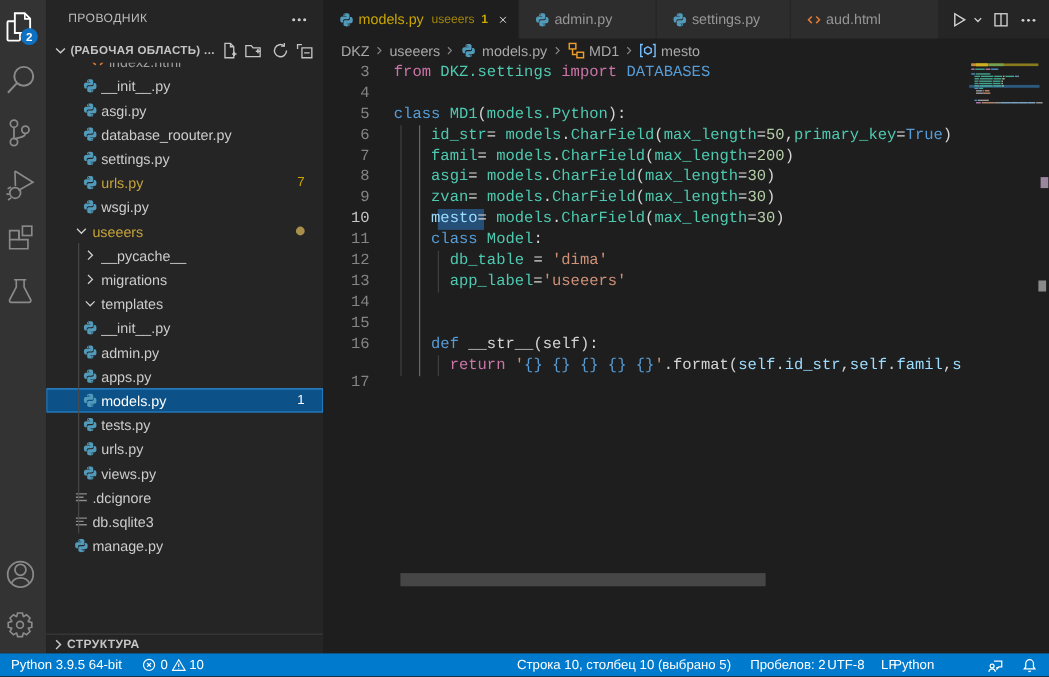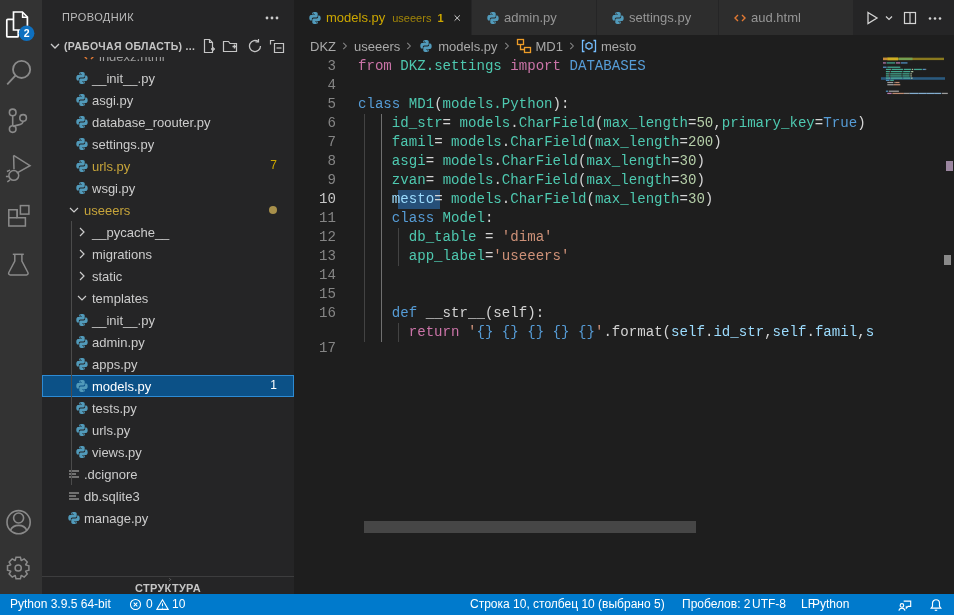--- a/index.html
+++ b/index.html
@@ -18,21 +18,21 @@
 #sect { position:absolute; left:0; top:35px; width:252px; height:22px; }
 #sect .lbl { position:absolute; left:22px; top:5px; font-size:10.5px; font-weight:bold; color:#c5c5c5; letter-spacing:.3px;}
 .hdr-ic { position:absolute; top:3px; width:16px; height:16px; }
 #tree { position:absolute; left:0; top:57px; width:252px; height:518px; overflow:hidden; }
 .row { position:relative; height:22px; display:flex; align-items:center; font-size:13px; color:#cccccc; white-space:pre; }
 .row .ic { width:16px; height:16px; flex:none; margin-right:2px; }
 .row .tw { width:16px; height:16px; flex:none; margin-right:2px; }
 .row .badge { position:absolute; right:17px; top:3px; font-size:12px; color:#cca700; }
 .yellow { color:#c6a43a; }
 .row.sel { background:#0c5187; box-shadow:inset 0 0 0 1px #2d8bd4; }
-#structure { position:absolute; left:0; top:576px; width:252px; height:18px; border-top:1px solid #3d3d3e; display:flex; align-items:center;flex-direction:column; }
+#structure { position:absolute; left:0; top:576px; width:252px; height:18px; border-top:1px solid #3d3d3e; display:flex; align-items:center; }
 #structure span { font-size:11px; font-weight:bold; color:#c5c5c5; letter-spacing:.3px; }
 
 
 #editor { left:294px; top:0; width:660px; height:594px; background:#1e1e1e; }
 #tabbar { position:absolute; left:0; top:0; width:660px; height:35px; background:#252526; display:flex; }
 .tab { height:35px; display:flex; align-items:center; background:#2d2d2d; margin-right:1px; padding:0 10px 0 13px; }
 .tab.active { background:#1e1e1e; }
 .tab .ticon { width:16px; height:16px; margin-right:3px; flex:none;}
 .tab .tname { font-size:13px; color:#969696; white-space:pre; }
 .tab.active .tname { color:#cca700; }
@@ -187,23 +187,20 @@
           </svg>wsgi.py</div>
       <div class="row yellow"><span style="width:24px"></span><svg class="tw" viewBox="0 0 16 16" fill="none" stroke="#cccccc" stroke-width="1.2">
             <path d="M4 6l4 4 4-4"></path>
           </svg>useeers<span style="position:absolute;right:17px;top:7px;width:8px;height:8px;border-radius:50%;background:#a8904b"></span></div>
       <div class="row"><span style="width:32px"></span><svg class="tw" viewBox="0 0 16 16" fill="none" stroke="#cccccc" stroke-width="1.2">
             <path d="M6 4l4 4-4 4"></path>
           </svg>__pycache__</div>
       <div class="row"><span style="width:32px"></span><svg class="tw" viewBox="0 0 16 16" fill="none" stroke="#cccccc" stroke-width="1.2">
             <path d="M6 4l4 4-4 4"></path>
           </svg>migrations</div>
-      <div class="row"><span style="width:32px"></span><svg class="tw" viewBox="0 0 16 16" fill="none" stroke="#cccccc" stroke-width="1.2">
-            <path d="M6 4l4 4-4 4"></path>
-          </svg>static</div>
       <div class="row"><span style="width:32px"></span><svg class="tw" viewBox="0 0 16 16" fill="none" stroke="#cccccc" stroke-width="1.2">
             <path d="M4 6l4 4 4-4"></path>
           </svg>templates</div>
       <div class="row"><span style="width:32px"></span><svg class="ic" viewBox="-1.2 -1.2 18.4 18.4">
             <use href="#py"></use>
           </svg>__init__.py</div>
       <div class="row"><span style="width:32px"></span><svg class="ic" viewBox="-1.2 -1.2 18.4 18.4">
             <use href="#py"></use>
           </svg>admin.py</div>
       <div class="row"><span style="width:32px"></span><svg class="ic" viewBox="-1.2 -1.2 18.4 18.4">

